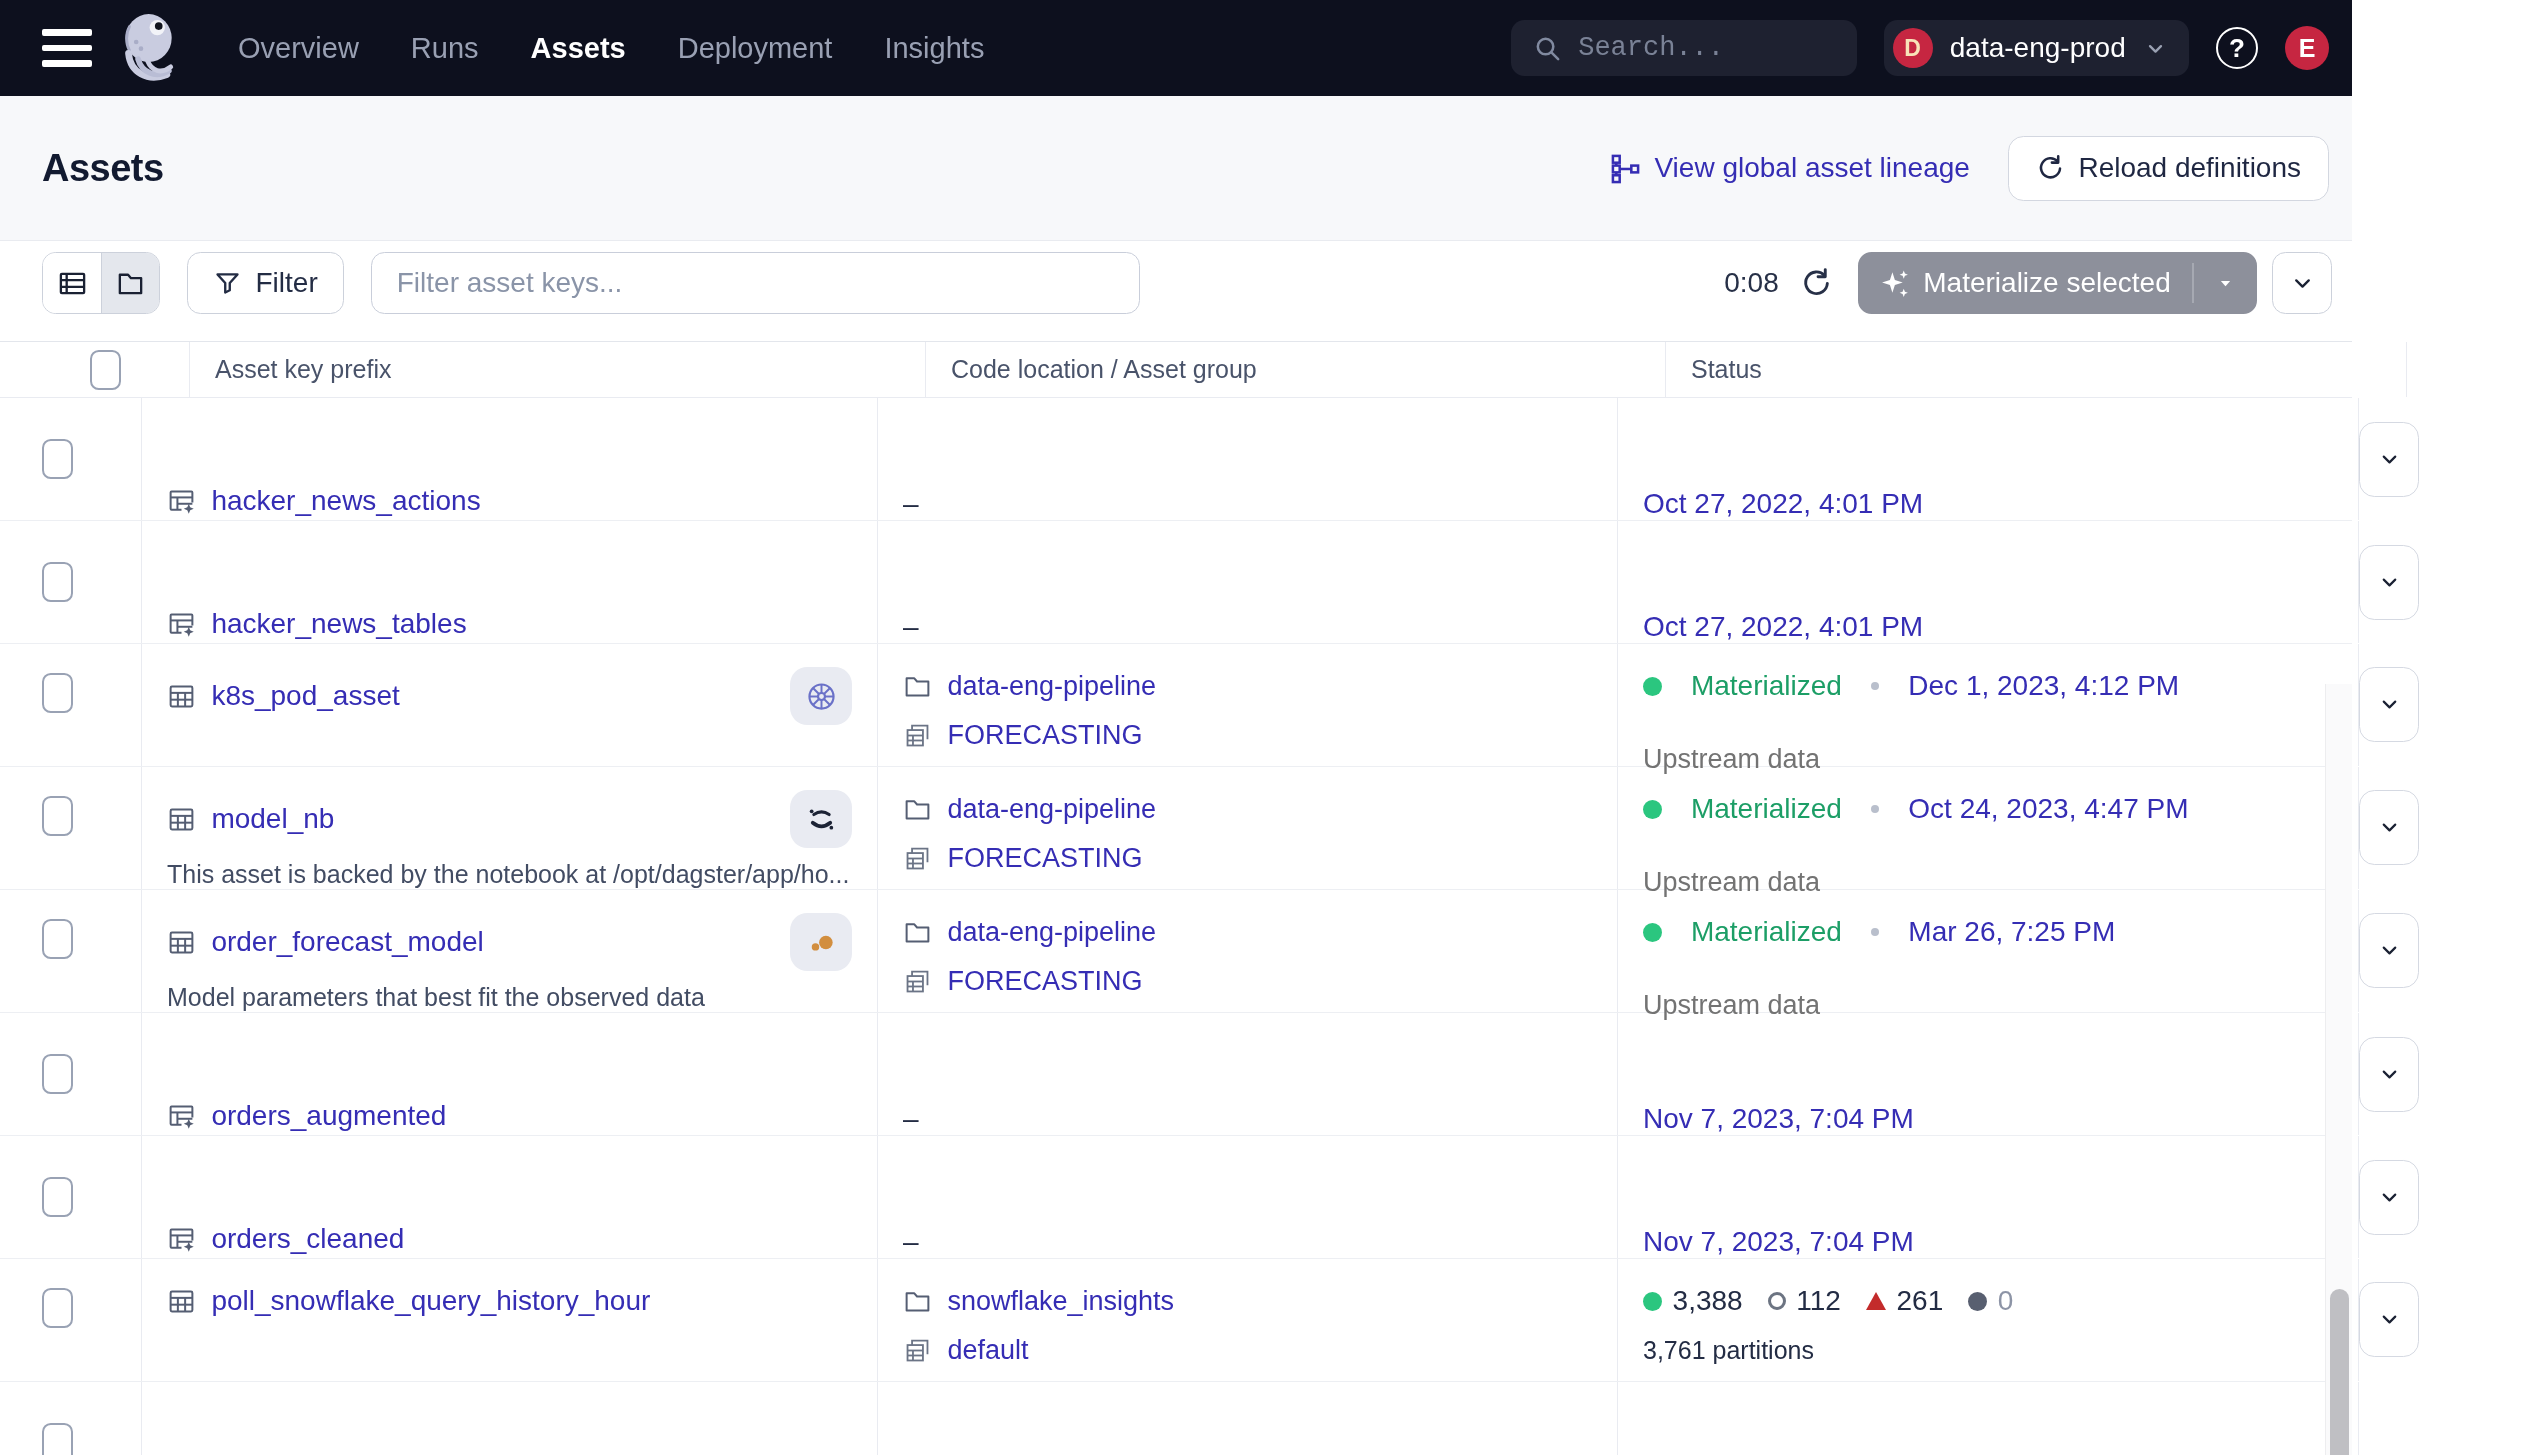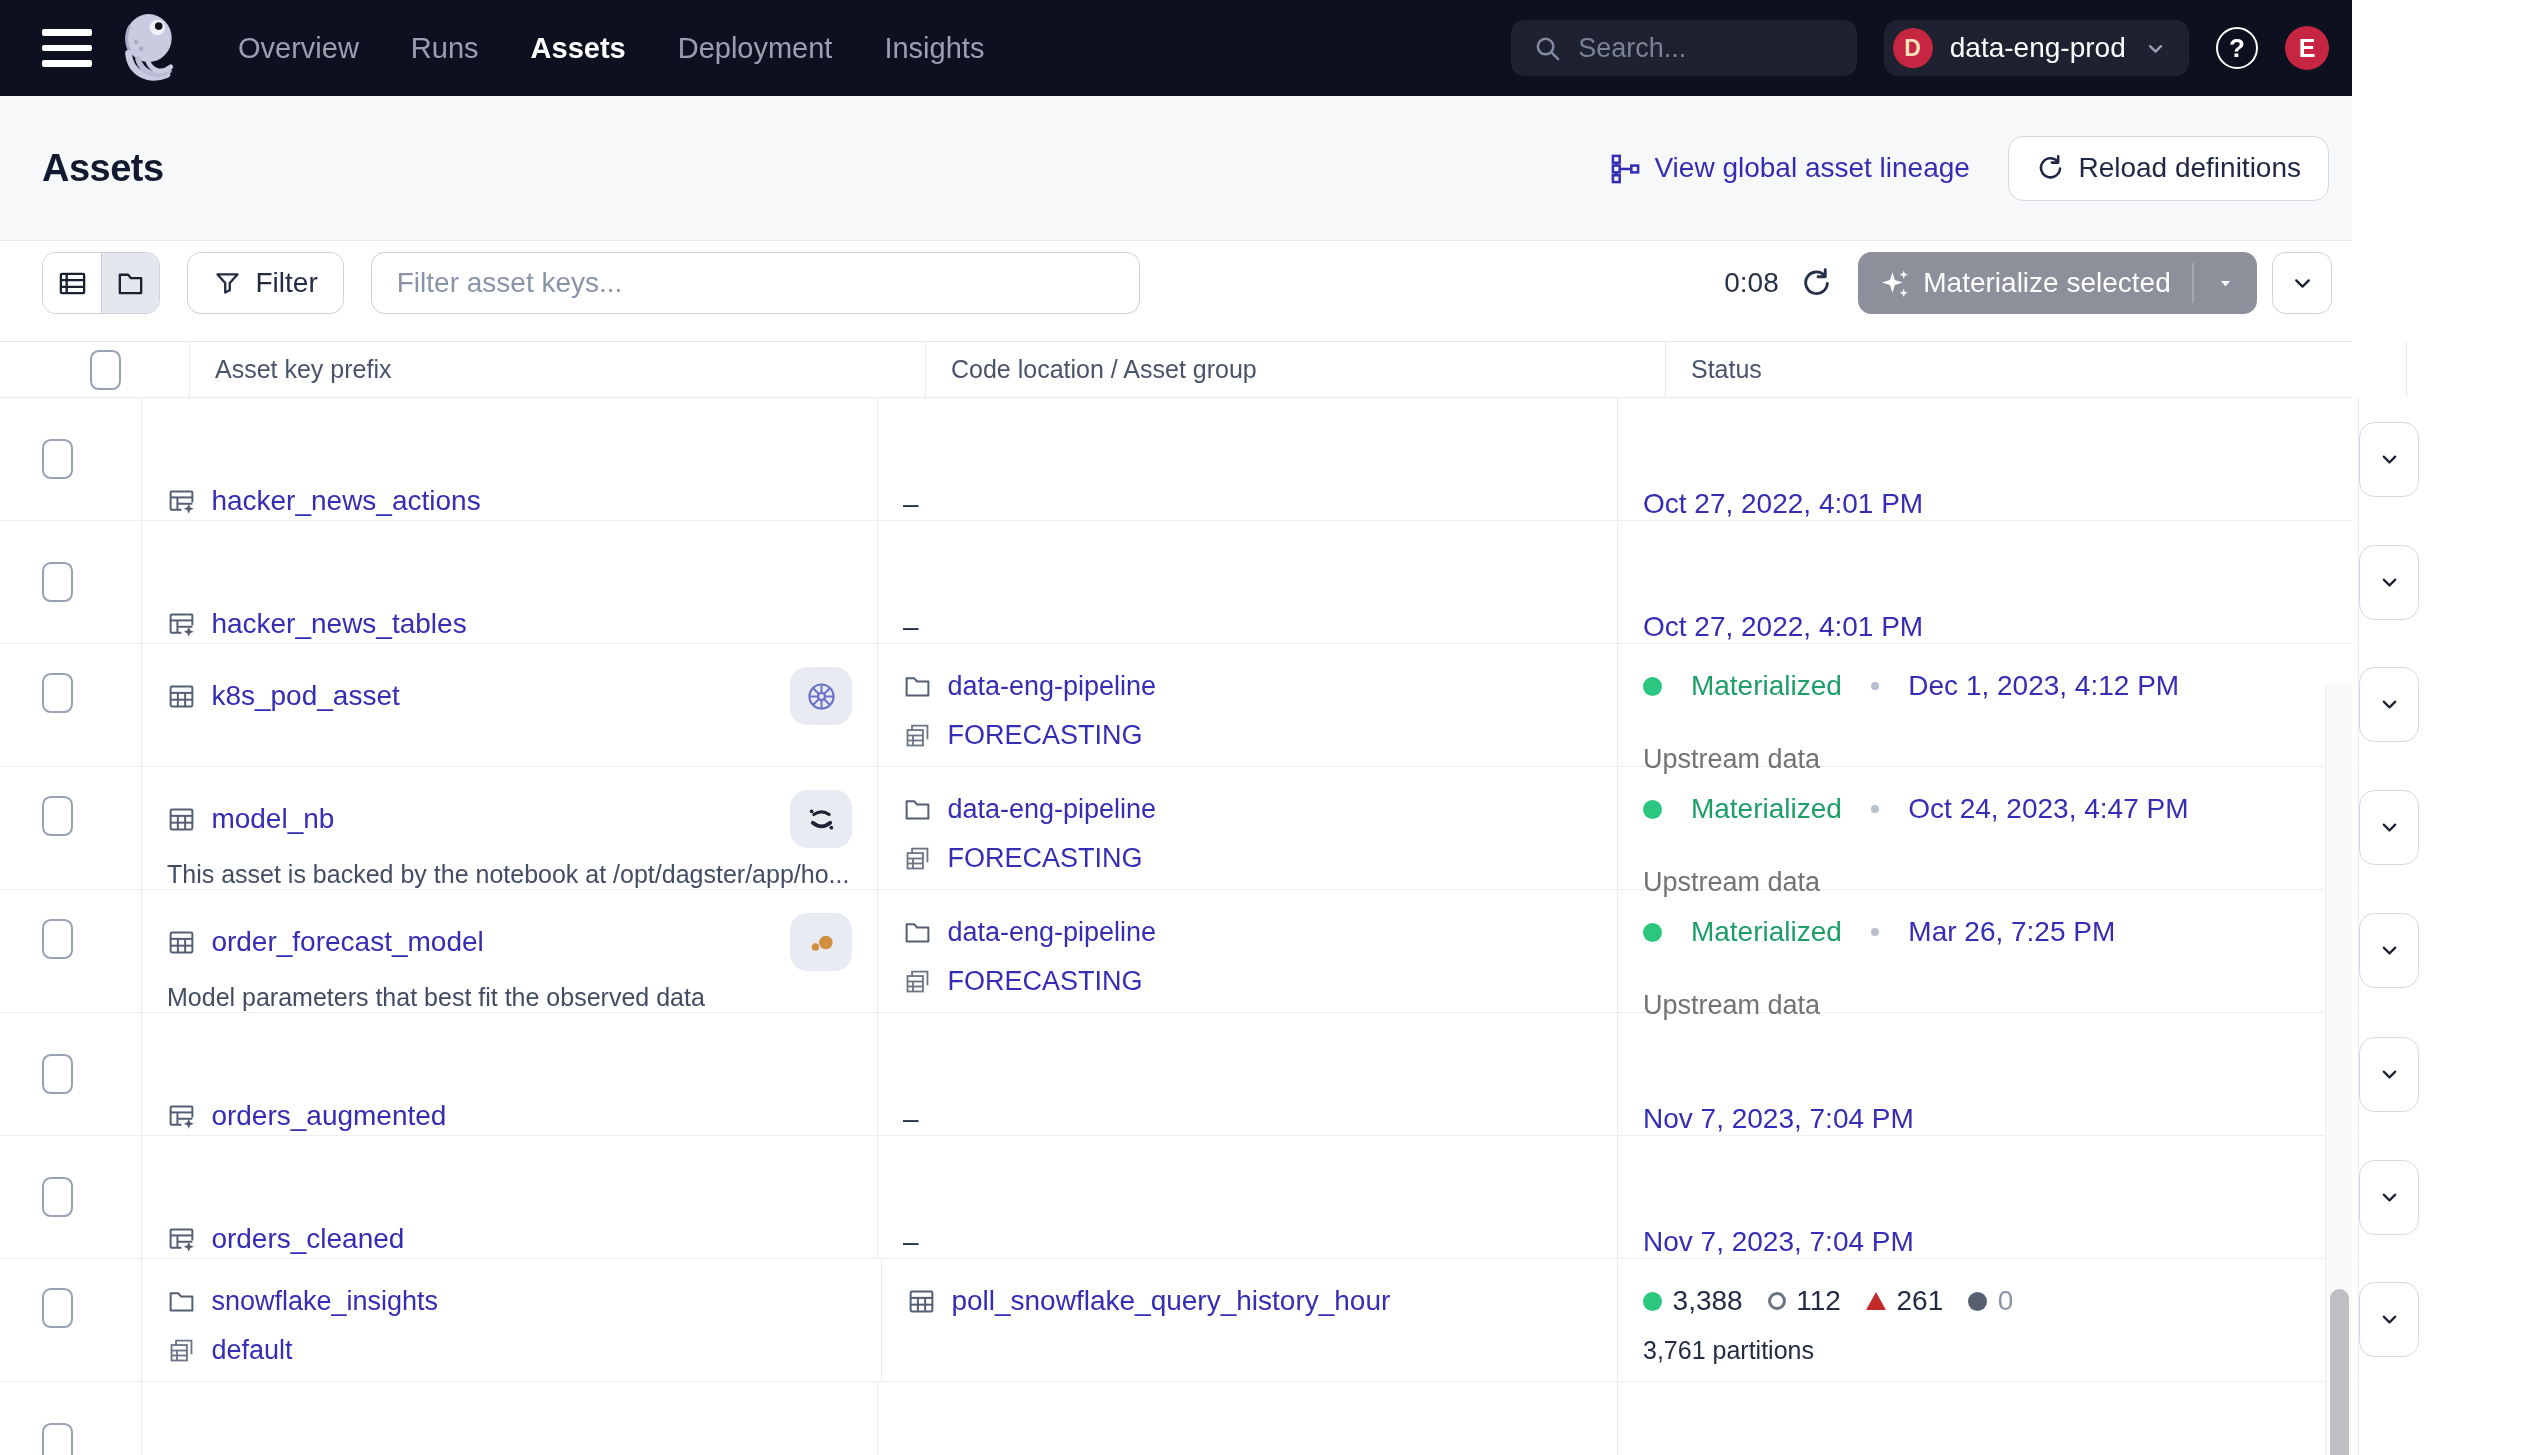--- a/index.html
+++ b/index.html
@@ -10,21 +10,21 @@
   
   .topnav { height:96px; background:#0D101E; display:flex; align-items:center; padding:0 23px 0 42px; }
   .hamburger { width:50px; height:38px; display:flex; flex-direction:column; justify-content:space-between; cursor:pointer; margin-right:25px; }
   .hamburger span { display:block; height:6.7px; background:#ffffff; border-radius:1.9px; }
   .logo { width:71px; height:83px; margin-right:50px; margin-top:9.6px; }
   .nav-items { display:flex; align-items:center; gap:52px; }
   .nav-item { font-size:29px; color:#99A0B3; cursor:pointer; white-space:nowrap; }
   .nav-item.active { color:#ffffff; font-weight:700; }
   .nav-right { margin-left:auto; display:flex; align-items:center; gap:27px; }
   .search-pill { width:346px; height:56px; background:#1E2130; border-radius:13.5px; display:flex; align-items:center; padding:0 21px; }
-  .search-pill input { flex:1; background:transparent; border:none; outline:none; color:#CBD1DE; font-size:27px; font-family:Liberation Sans, sans-serif; margin-left:15.4px; }
+  .search-pill input { flex:1; background:transparent; border:none; outline:none; color:#CBD1DE; font-size:27px; font-family:Liberation Mono, monospace; margin-left:15.4px; }
   .search-pill input::placeholder { color:#7A8296; }
   .search-slash { color:#6A7186; font-size:27px; }
   .org-pill { height:56px; background:#1E2130; border-radius:13.5px; display:flex; align-items:center; gap:17.3px; padding:0 21px 0 8.7px; cursor:pointer; }
   .org-badge { width:40px; height:40px; border-radius:50%; background:#C62641; color:#F8E3B9; font-size:23px; font-weight:700; display:flex; align-items:center; justify-content:center; }
   .org-name { color:#ffffff; font-size:28px; font-weight:500; }
   .help-bubble { width:42px; height:42px; border:2.9px solid #ffffff; border-radius:50%; color:#ffffff; font-size:26px; font-weight:700; display:flex; align-items:center; justify-content:center; cursor:pointer; }
   .avatar { width:44px; height:44px; border-radius:50%; background:#C62641; color:#ffffff; font-size:25px; font-weight:700; display:flex; align-items:center; justify-content:center; cursor:pointer; }
 
   
   .page-header { height:145px; background:#F7F8FA; display:flex; align-items:center; padding:0 23px 0 42px; border-bottom:1.9px solid #E9EBF0; }
@@ -616,20 +616,34 @@
                   <polyline points="8,12 16,20 24,12" fill="none" stroke="#1A2133" stroke-width="3" stroke-linecap="round" stroke-linejoin="round"></polyline>
                 </svg>
               </span>
             </button>
           </div>
         </div>
         <div class="row two">
           <div class="cell c-check bR">
             <span class="checkbox"></span>
           </div>
+          <div class="cell c-asset bR">
+            <div class="line">
+              <span class="cell-icon">
+                <svg width="29" height="29" viewBox="0 0 32 32" fill="none" stroke="#555E73" stroke-width="2.2">
+                  <rect x="4" y="5" width="24" height="22" rx="1.5"></rect>
+                  <line x1="4" y1="12" x2="28" y2="12"></line>
+                  <line x1="4" y1="19.5" x2="28" y2="19.5"></line>
+                  <line x1="12" y1="12" x2="12" y2="27"></line>
+                  <line x1="20" y1="12" x2="20" y2="27"></line>
+                </svg>
+              </span>
+              <a class="asset-link">poll_snowflake_query_history_hour</a>
+            </div>
+          </div>
           <div class="cell c-loc bR">
             <div class="line">
               <span class="cell-icon">
                 <svg width="29" height="29" viewBox="0 0 32 32" fill="none" stroke="#555E73" stroke-width="2.2" stroke-linejoin="round">
                   <path d="M4 26 V7 h8.5 l3 3.5 H28 V26 Z"></path>
                 </svg>
               </span>
               <a class="loc-link">snowflake_insights</a>
             </div>
             <div class="line">
@@ -640,34 +654,20 @@
                     <rect x="5" y="10" width="17" height="17" fill="#ffffff"></rect>
                     <line x1="5" y1="16" x2="22" y2="16"></line>
                     <line x1="5" y1="21.5" x2="22" y2="21.5"></line>
                     <line x1="11" y1="16" x2="11" y2="27"></line>
                   </g>
                 </svg>
               </span>
               <a class="loc-link">default</a>
             </div>
           </div>
-          <div class="cell c-asset bR">
-            <div class="line">
-              <span class="cell-icon">
-                <svg width="29" height="29" viewBox="0 0 32 32" fill="none" stroke="#555E73" stroke-width="2.2">
-                  <rect x="4" y="5" width="24" height="22" rx="1.5"></rect>
-                  <line x1="4" y1="12" x2="28" y2="12"></line>
-                  <line x1="4" y1="19.5" x2="28" y2="19.5"></line>
-                  <line x1="12" y1="12" x2="12" y2="27"></line>
-                  <line x1="20" y1="12" x2="20" y2="27"></line>
-                </svg>
-              </span>
-              <a class="asset-link">poll_snowflake_query_history_hour</a>
-            </div>
-          </div>
           <div class="cell c-status bR">
             <div class="counts line">
               <span class="count">
                 <span class="dot-green"></span>
                 <span>3,388</span>
               </span>
               <span class="count">
                 <span class="ring"></span>
                 <span>112</span>
               </span>

